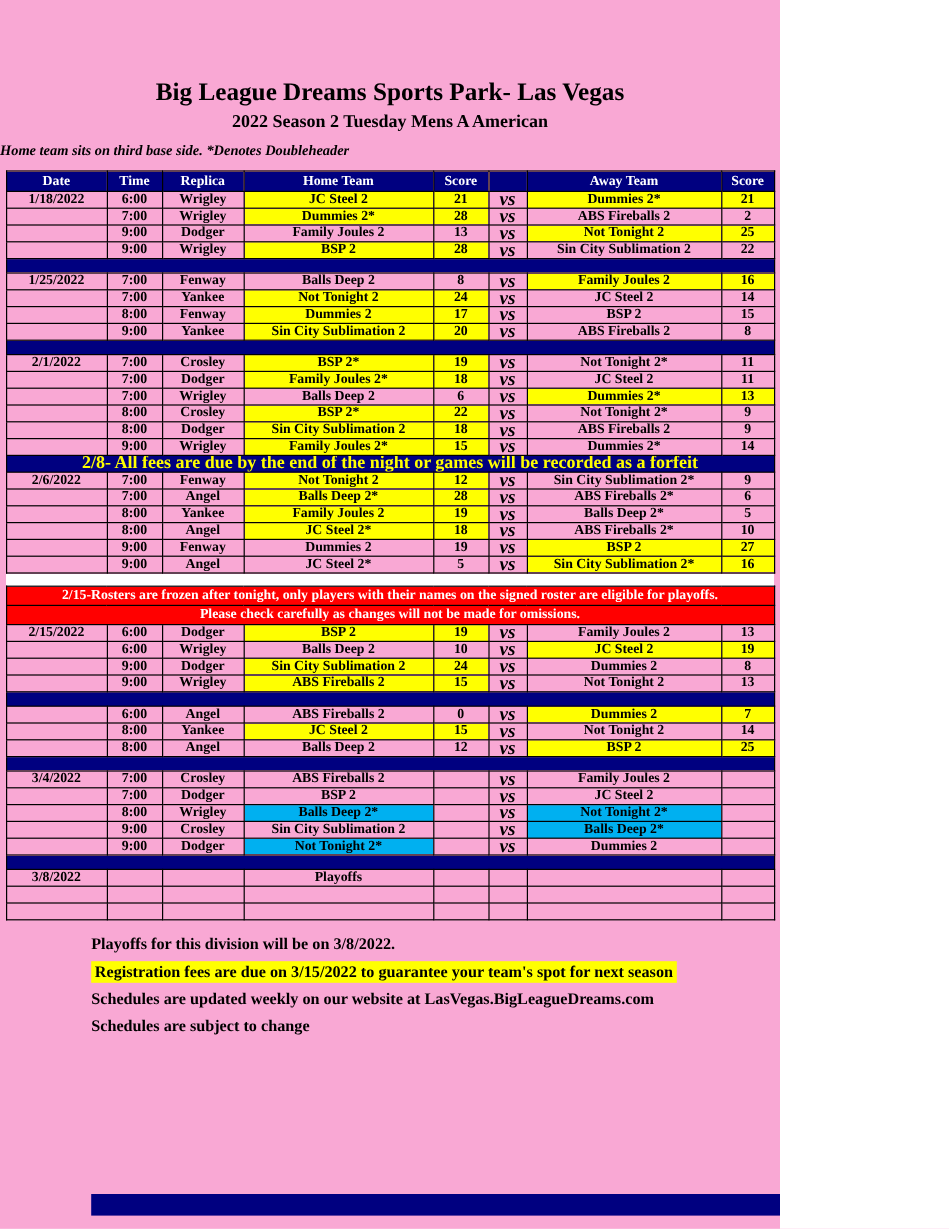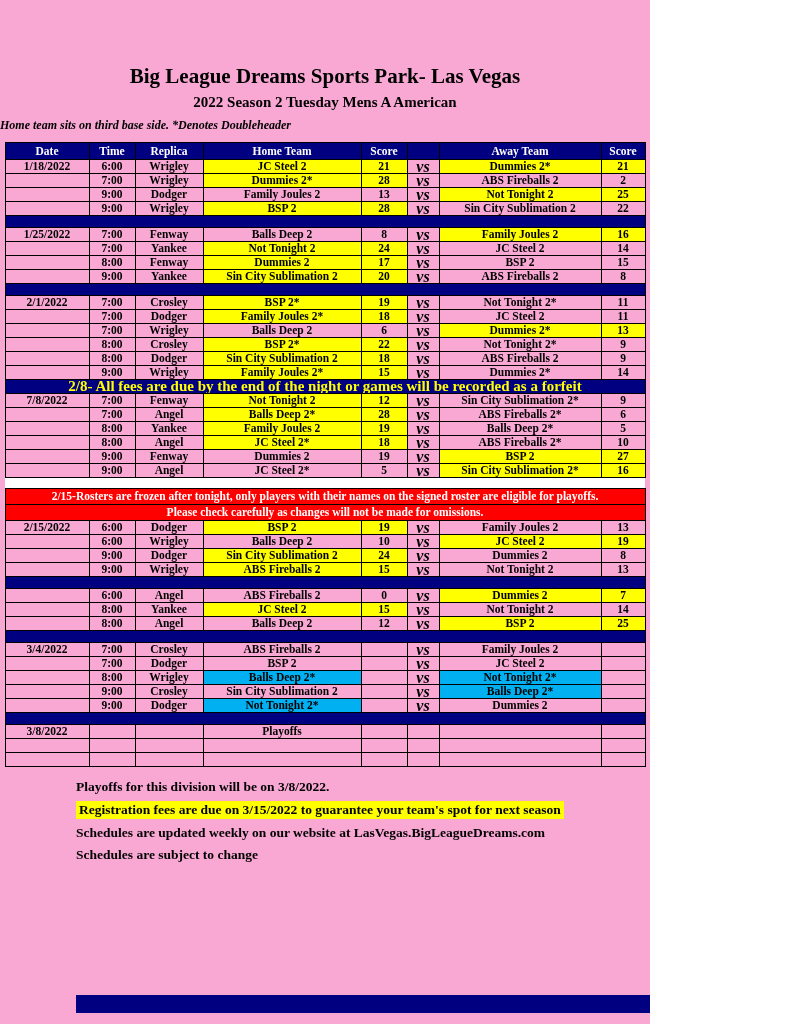--- a/index.html
+++ b/index.html
@@ -205,21 +205,21 @@
           <td class="c-team hl-y">Family Joules 2*</td>
           <td class="c-score hl-y">15</td>
           <td class="c-vs">vs</td>
           <td class="c-team">Dummies 2*</td>
           <td class="c-score">14</td>
         </tr>
         <tr class="notice">
           <td class="" colspan="8">2/8- All fees are due by the end of the night or games will be recorded as a forfeit</td>
         </tr>
         <tr class="game">
-          <td class="c-date">7/8/2022</td>
+          <td class="c-date">2/6/2022</td>
           <td class="c-time">7:00</td>
           <td class="c-rep">Fenway</td>
           <td class="c-team hl-y">Not Tonight 2</td>
           <td class="c-score hl-y">12</td>
           <td class="c-vs">vs</td>
           <td class="c-team">Sin City Sublimation 2*</td>
           <td class="c-score">9</td>
         </tr>
         <tr class="game">
           <td class="c-date"></td>

